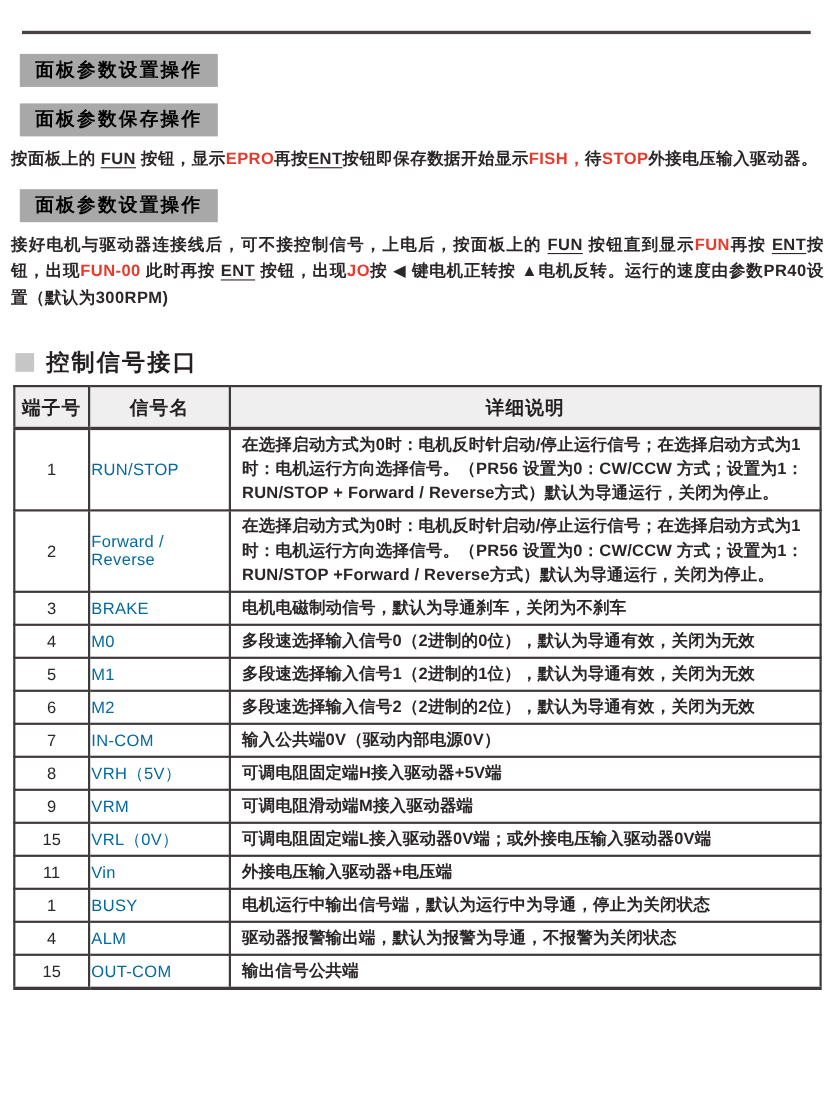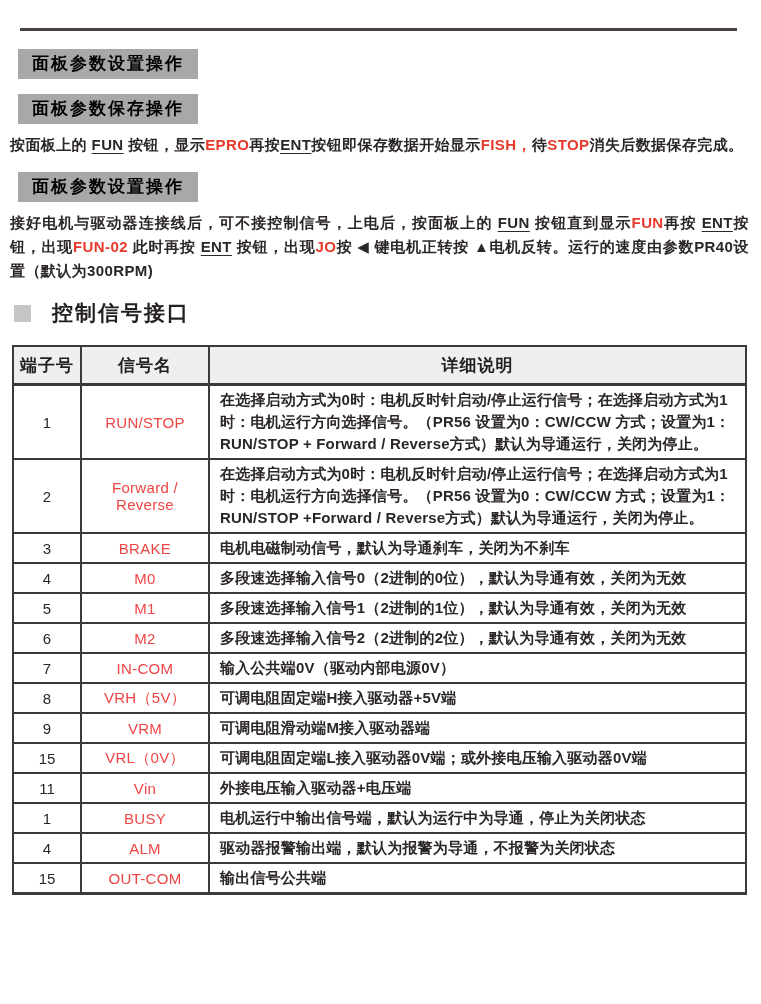--- a/index.html
+++ b/index.html
@@ -16,62 +16,62 @@
     color:#000000;font-weight:bold;font-size:17px;letter-spacing:2px;
     padding:5px 14px 6px 14px;line-height:19px;
   }
   .para{
     margin:9px 12px 0 10px;font-size:15px;font-weight:bold;line-height:24px;
     letter-spacing:0.4px;text-align:justify;
   }
   .red{color:var(--accent-red,#e83a2c);}
   .u{text-decoration:underline;text-underline-offset:3px;}
   .sec-title{
-    margin:16px 0 0 14px;display:flex;align-items:center;gap:21px;
+    margin:32px 0 0 14px;display:flex;align-items:center;gap:11px;
     font-size:21px;font-weight:bold;letter-spacing:2px;color:#242021;
   }
   .sq{width:17px;height:17px;background:var(--square-gray,#c6c6c6);flex:0 0 auto;}
   table.sig{
-    margin:18px 0 0 12px;width:733px;border-collapse:collapse;table-layout:fixed;
+    margin:7px 0 0 12px;width:733px;border-collapse:collapse;table-layout:fixed;
   }
   table.sig th{
     background:var(--header-bg,#efefef);
     border:2px solid var(--table-border,#3f3a3a);
     border-bottom:3px solid var(--table-border,#3f3a3a);
     font-size:17px;font-weight:bold;height:34px;letter-spacing:1px;color:#242021;
   }
   table.sig td{border:2px solid var(--table-border,#3f3a3a);}
   table.sig tr:last-child td{border-bottom:3px solid var(--table-border,#3f3a3a);}
   .c-term{text-align:center;font-size:15px;font-weight:normal;color:#2b2627;}
-  .c-sig{text-align:center;font-size:15px;font-weight:normal;color:#ef4444;letter-spacing:0.3px;}
+  .c-sig{font-size:15px;font-weight:normal;color:#0369a1;letter-spacing:0.3px;}
   .c-desc{
     font-size:15px;font-weight:bold;line-height:22px;padding:3px 10px;
     letter-spacing:0.2px;color:#2b2627;text-align:left;
   }
 </style>
 </head>
 <body>
 
 <div class="page">
   <div class="top-rule"></div>
 
   <div class="content">
 
     <section>
       <div class="badge">面板参数设置操作</div>
     </section>
 
     <section>
       <div class="badge">面板参数保存操作</div>
-      <p class="para"><span>按面板上的 </span><span class="u">FUN</span><span> 按钮，显示</span><span class="red">EPRO</span><span>再按</span><span class="u">ENT</span><span>按钮即保存数据开始显示</span><span class="red">FISH，</span><span>待</span><span class="red">STOP</span><span>消失后数据保存完成。</span></p>
+      <p class="para"><span>按面板上的 </span><span class="u">FUN</span><span> 按钮，显示</span><span class="red">EPRO</span><span>再按</span><span class="u">ENT</span><span>按钮即保存数据开始显示</span><span class="red">FISH，</span><span>待</span><span class="red">STOP</span><span>外接电压输入驱动器。</span></p>
     </section>
 
     <section>
       <div class="badge">面板参数设置操作</div>
-      <p class="para"><span>接好电机与驱动器连接线后，可不接控制信号，上电后，按面板上的 </span><span class="u">FUN</span><span> 按钮直到显示</span><span class="red">FUN</span><span>再按 </span><span class="u">ENT</span><span>按钮，出现</span><span class="red">FUN-02</span><span> 此时再按 </span><span class="u">ENT</span><span> 按钮，出现</span><span class="red">JO</span><span>按 ◀ 键电机正转按 ▲电机反转。运行的速度由参数PR40设置（默认为300RPM)</span></p>
+      <p class="para"><span>接好电机与驱动器连接线后，可不接控制信号，上电后，按面板上的 </span><span class="u">FUN</span><span> 按钮直到显示</span><span class="red">FUN</span><span>再按 </span><span class="u">ENT</span><span>按钮，出现</span><span class="red">FUN-00</span><span> 此时再按 </span><span class="u">ENT</span><span> 按钮，出现</span><span class="red">JO</span><span>按 ◀ 键电机正转按 ▲电机反转。运行的速度由参数PR40设置（默认为300RPM)</span></p>
     </section>
 
     <div class="sec-title">
       <span class="sq"></span>
       <span>控制信号接口</span>
     </div>
 
     <table class="sig">
       <colgroup>
         <col style="width:68px">

